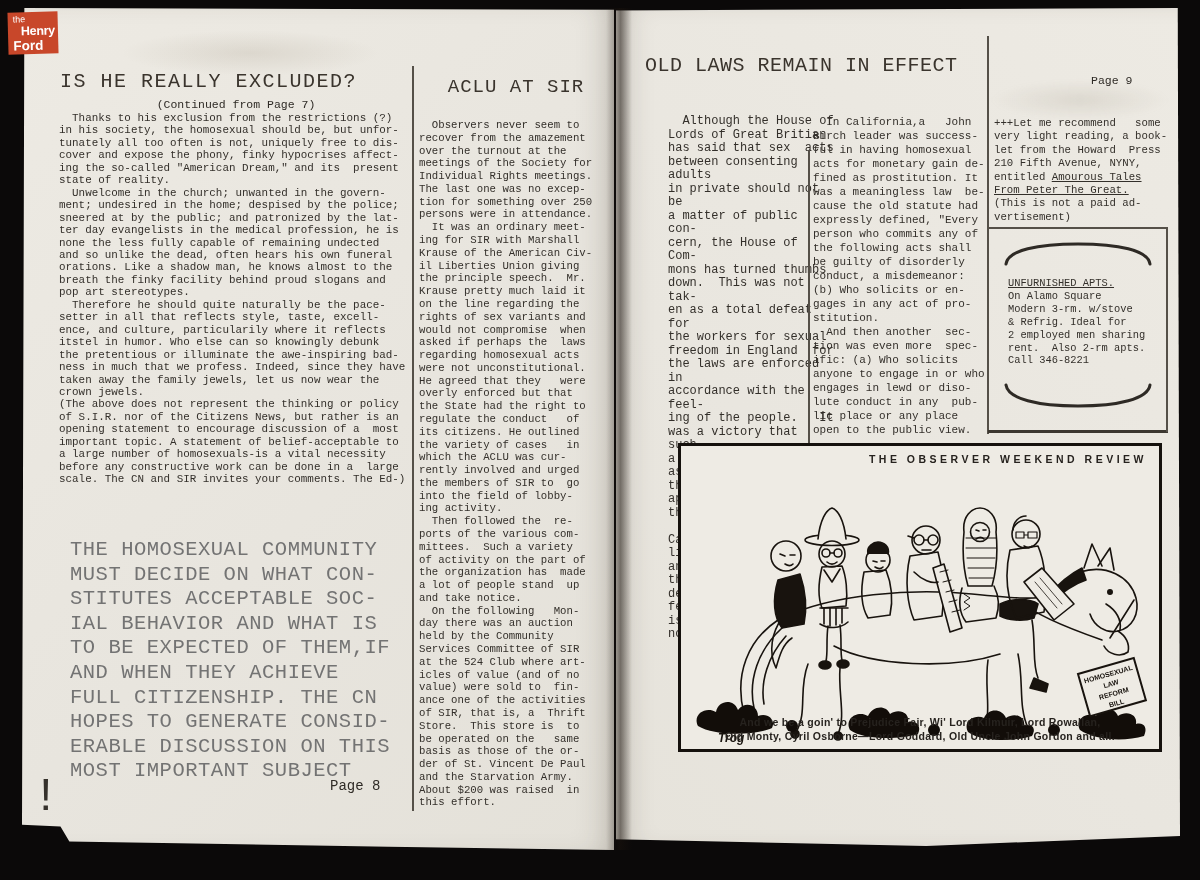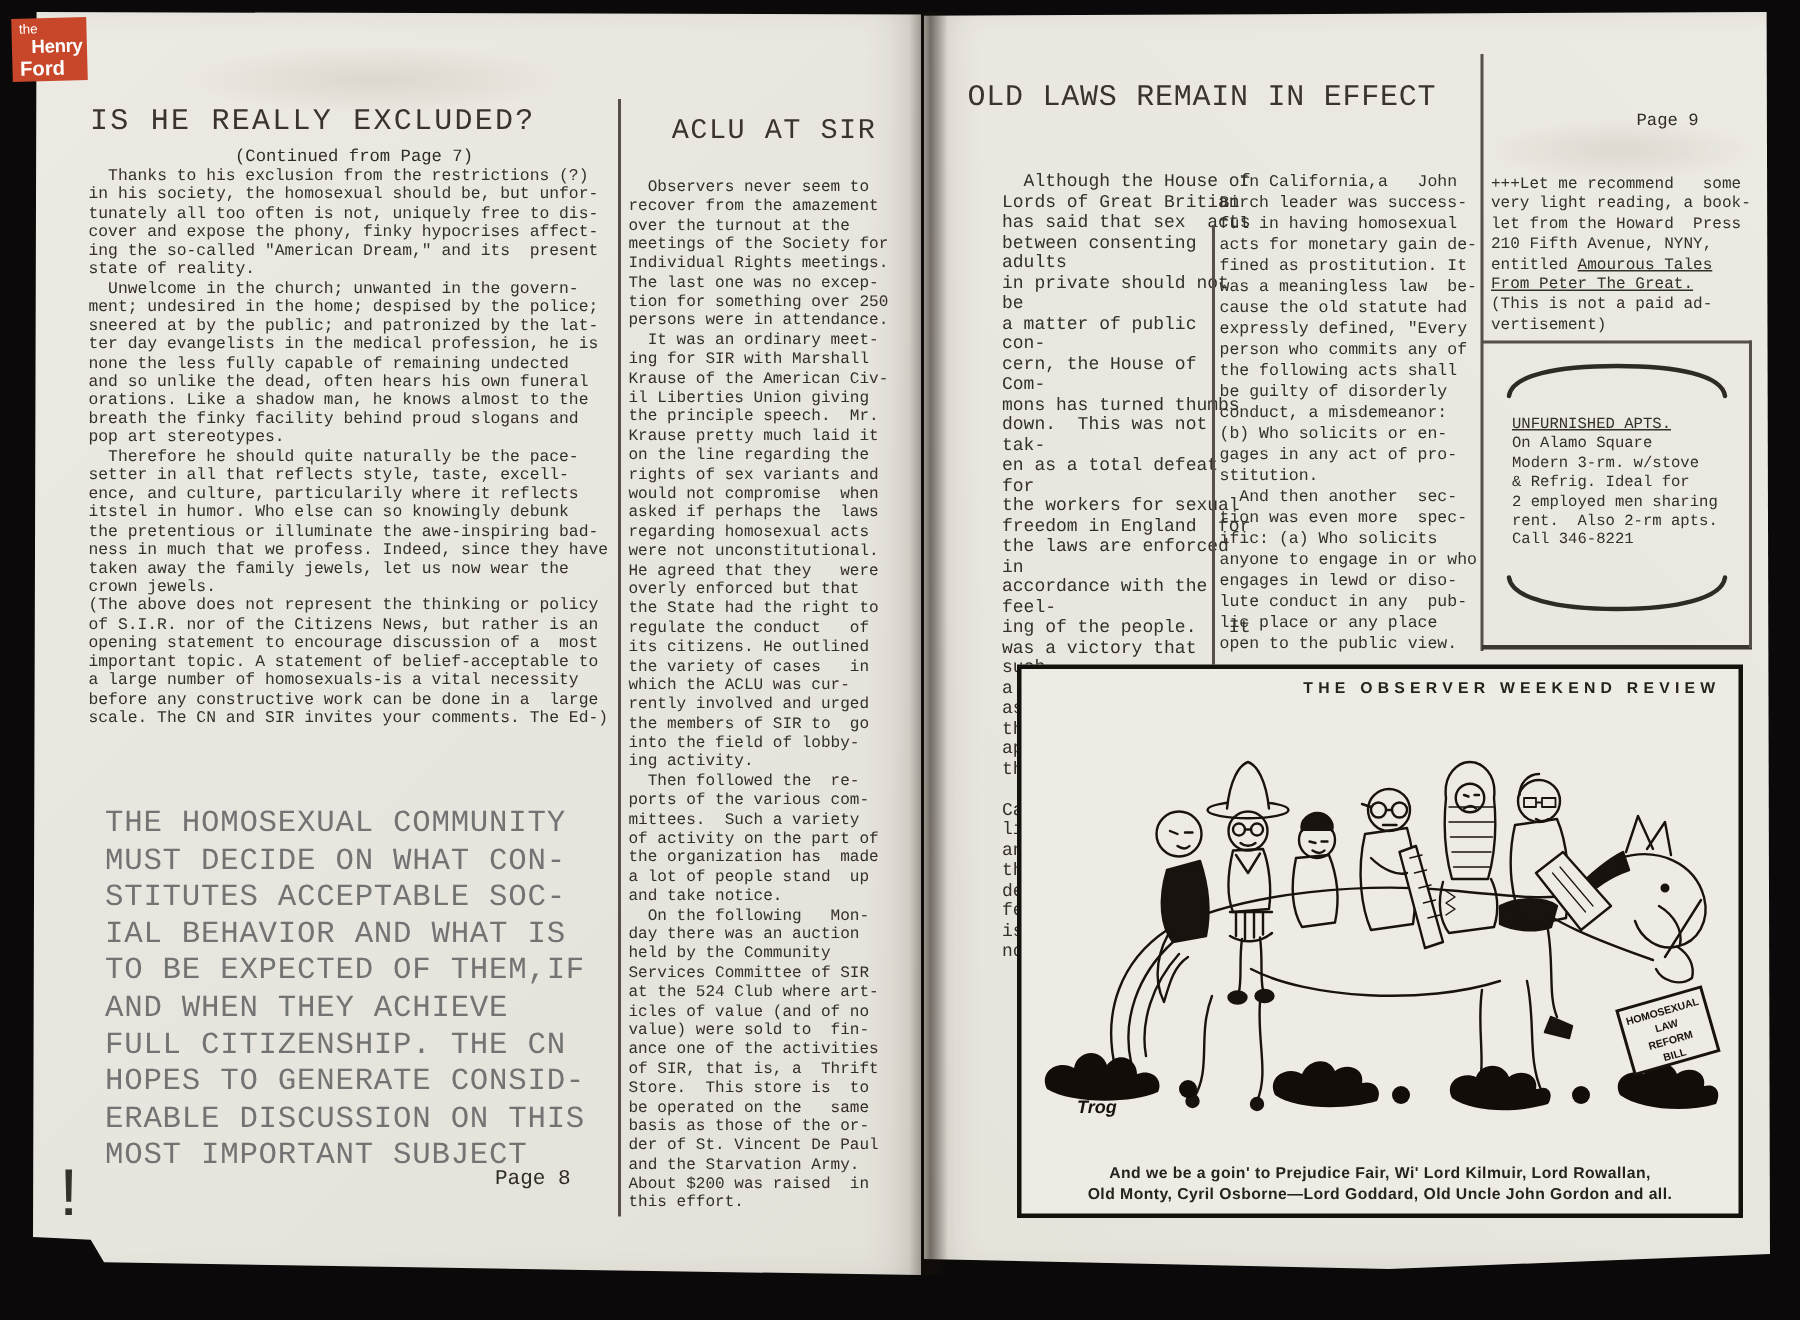--- a/index.html
+++ b/index.html
@@ -53,21 +53,21 @@
   .vrule,.hrule{position:absolute;background:#555048;z-index:2;}
   #rule-left{left:412px;top:66px;width:1.5px;height:745px;}
   #rule-r-mid{left:808px;top:150px;width:1.5px;height:296px;}
   #rule-r-col3{left:987px;top:36px;width:1.5px;height:398px;}
   #ad-top{left:988px;top:227px;width:180px;height:1.5px;}
   #ad-bottom{left:988px;top:430px;width:180px;height:2.5px;background:#3c3730;}
   #ad-right{left:1166px;top:227px;width:1.5px;height:205px;}
 
   .bracket{position:absolute;z-index:2;}
 
-  #cartoon{position:absolute;left:678px;top:443px;width:484px;height:369px;
+  #cartoon{position:absolute;left:678px;top:443px;width:484px;height:309px;
            border:3px solid #15110d;background:#eeebe4;z-index:2;box-sizing:border-box;}
   #cartoon-header{position:absolute;top:7px;right:12px;font-family:"Liberation Sans",sans-serif;
            font-size:10.5px;font-weight:700;letter-spacing:3.5px;color:#26221e;}
   #cartoon-svg{position:absolute;left:1px;top:22px;}
   #cartoon-caption{position:absolute;bottom:6px;left:0;right:0;text-align:center;white-space:pre-line;
            font-family:"Liberation Sans",sans-serif;font-size:10.5px;font-weight:700;
            line-height:14px;color:#26221e;letter-spacing:.3px;}
   .sign-text{font-family:"Liberation Sans",sans-serif;font-weight:700;font-size:7px;fill:#18130e;text-anchor:middle;}
   .sig-text{font-family:"Liberation Sans",sans-serif;font-weight:700;font-style:italic;font-size:12px;fill:#18130e;}
 </style>

